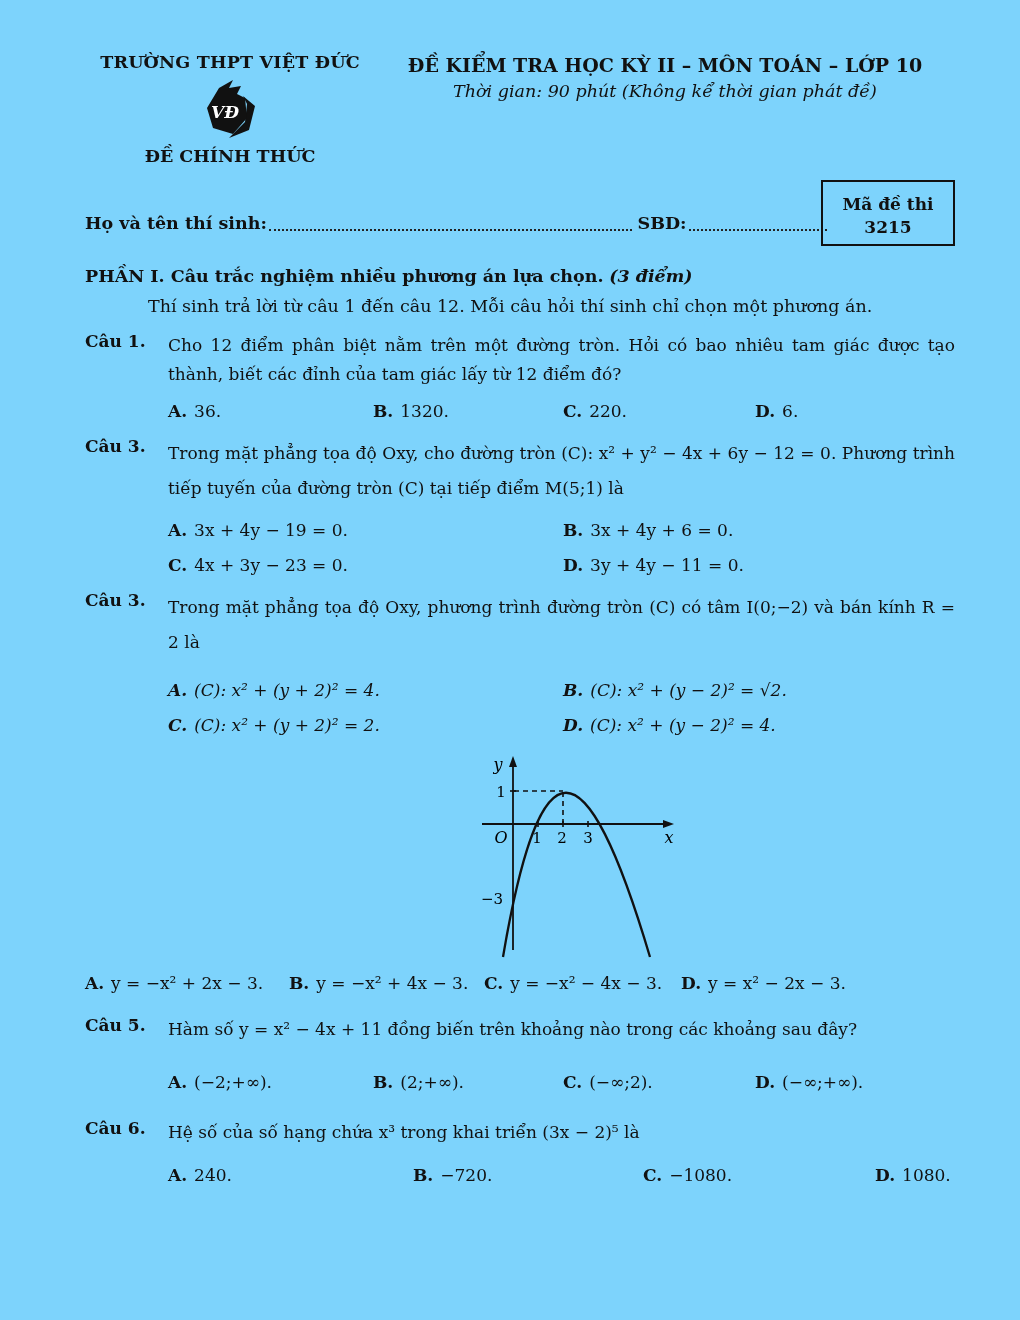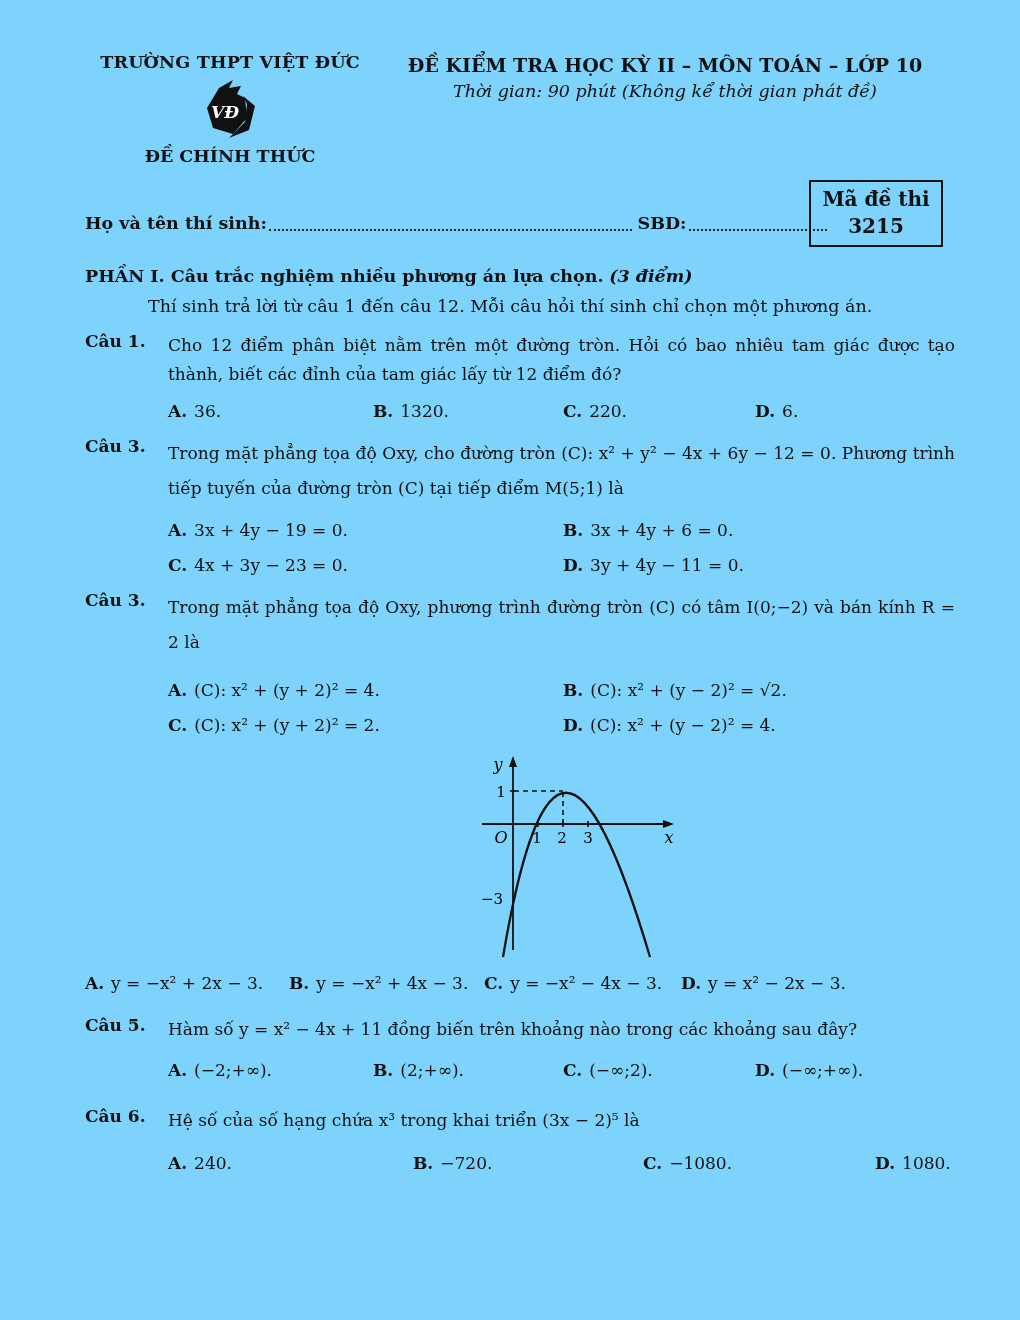--- a/index.html
+++ b/index.html
@@ -30,44 +30,44 @@
   .t3{font-style:italic;font-size:17.5px;margin-top:5px;}
 
   
   .cand{position:relative;height:78px;margin-top:14px;}
   .cand-line{position:absolute;left:0;bottom:25px;display:flex;align-items:flex-end;width:742px;}
   .cand-line .lbl{white-space:nowrap;font-size:17.5px;}
   .dots{display:inline-block;border-bottom:2.4px dotted #222;height:1.0em;}
   .dots-name{width:372px;margin:0 6px 2px 2px;}
   .dots-sbd{width:142px;margin:0 0 2px 2px;}
   .code-box{
-    position:absolute;right:12px;top:0;
+    position:absolute;right:0;top:0;
     border:2.6px solid #111;
     width:118px;
     text-align:center;
-    padding:4px 6px 5px 6px;
+    padding:11px 6px 5px 6px;
     line-height:1.35;
-    font-size:20px;
+    font-size:17px;
   }
 
   
   .part-head{margin-top:8px;font-size:17.5px;}
   .instr{margin-top:10px;margin-left:63px;font-size:17.5px;}
 
   
   .q{display:flex;margin-top:15px;}
   .qlabel{width:83px;flex-shrink:0;font-weight:700;}
   .qbody{flex:1;}
   .qtext{text-align:justify;line-height:1.72;}
   .qtext.mathline{line-height:2.05;}
   .opts{display:grid;}
   .opts4{grid-template-columns:205px 190px 192px 1fr;margin-top:12px;}
   .opts4.tight{grid-template-columns:204px 195px 197px 1fr;}
   .opts2{grid-template-columns:395px 1fr;margin-top:14px;row-gap:15px;}
-  .opts2.sup{margin-top:20px;}
+  .opts2.sup{margin-top:20px;font-style:italic;}
   .opt .ol{font-weight:700;margin-right:7px;}
   .opt{white-space:nowrap;}
 
   
   .figure{margin:4px 0 2px 385px;width:215px;height:207px;}
   .figure svg text{font-family:"DejaVu Serif","Liberation Serif",serif;}
 </style>
 </head>
 <body>
 
@@ -185,21 +185,21 @@
         <div class="opt"><span class="ol">C.</span><span>y = −x² − 4x − 3.</span></div>
         <div class="opt"><span class="ol">D.</span><span>y = x² − 2x − 3.</span></div>
       </div>
     </div>
   </div>
 
   <div class="q" style="margin-top:22px;">
     <div class="qlabel">Câu 5.</div>
     <div class="qbody">
       <div class="qtext">Hàm số y = x² − 4x + 11 đồng biến trên khoảng nào trong các khoảng sau đây?</div>
-      <div class="opts opts4" style="margin-top:16px;">
+      <div class="opts opts4" style="margin-top:28px;">
         <div class="opt"><span class="ol">A.</span><span>(−2;+∞).</span></div>
         <div class="opt"><span class="ol">B.</span><span>(2;+∞).</span></div>
         <div class="opt"><span class="ol">C.</span><span>(−∞;2).</span></div>
         <div class="opt"><span class="ol">D.</span><span>(−∞;+∞).</span></div>
       </div>
     </div>
   </div>
 
   <div class="q" style="margin-top:26px;">
     <div class="qlabel">Câu 6.</div>

